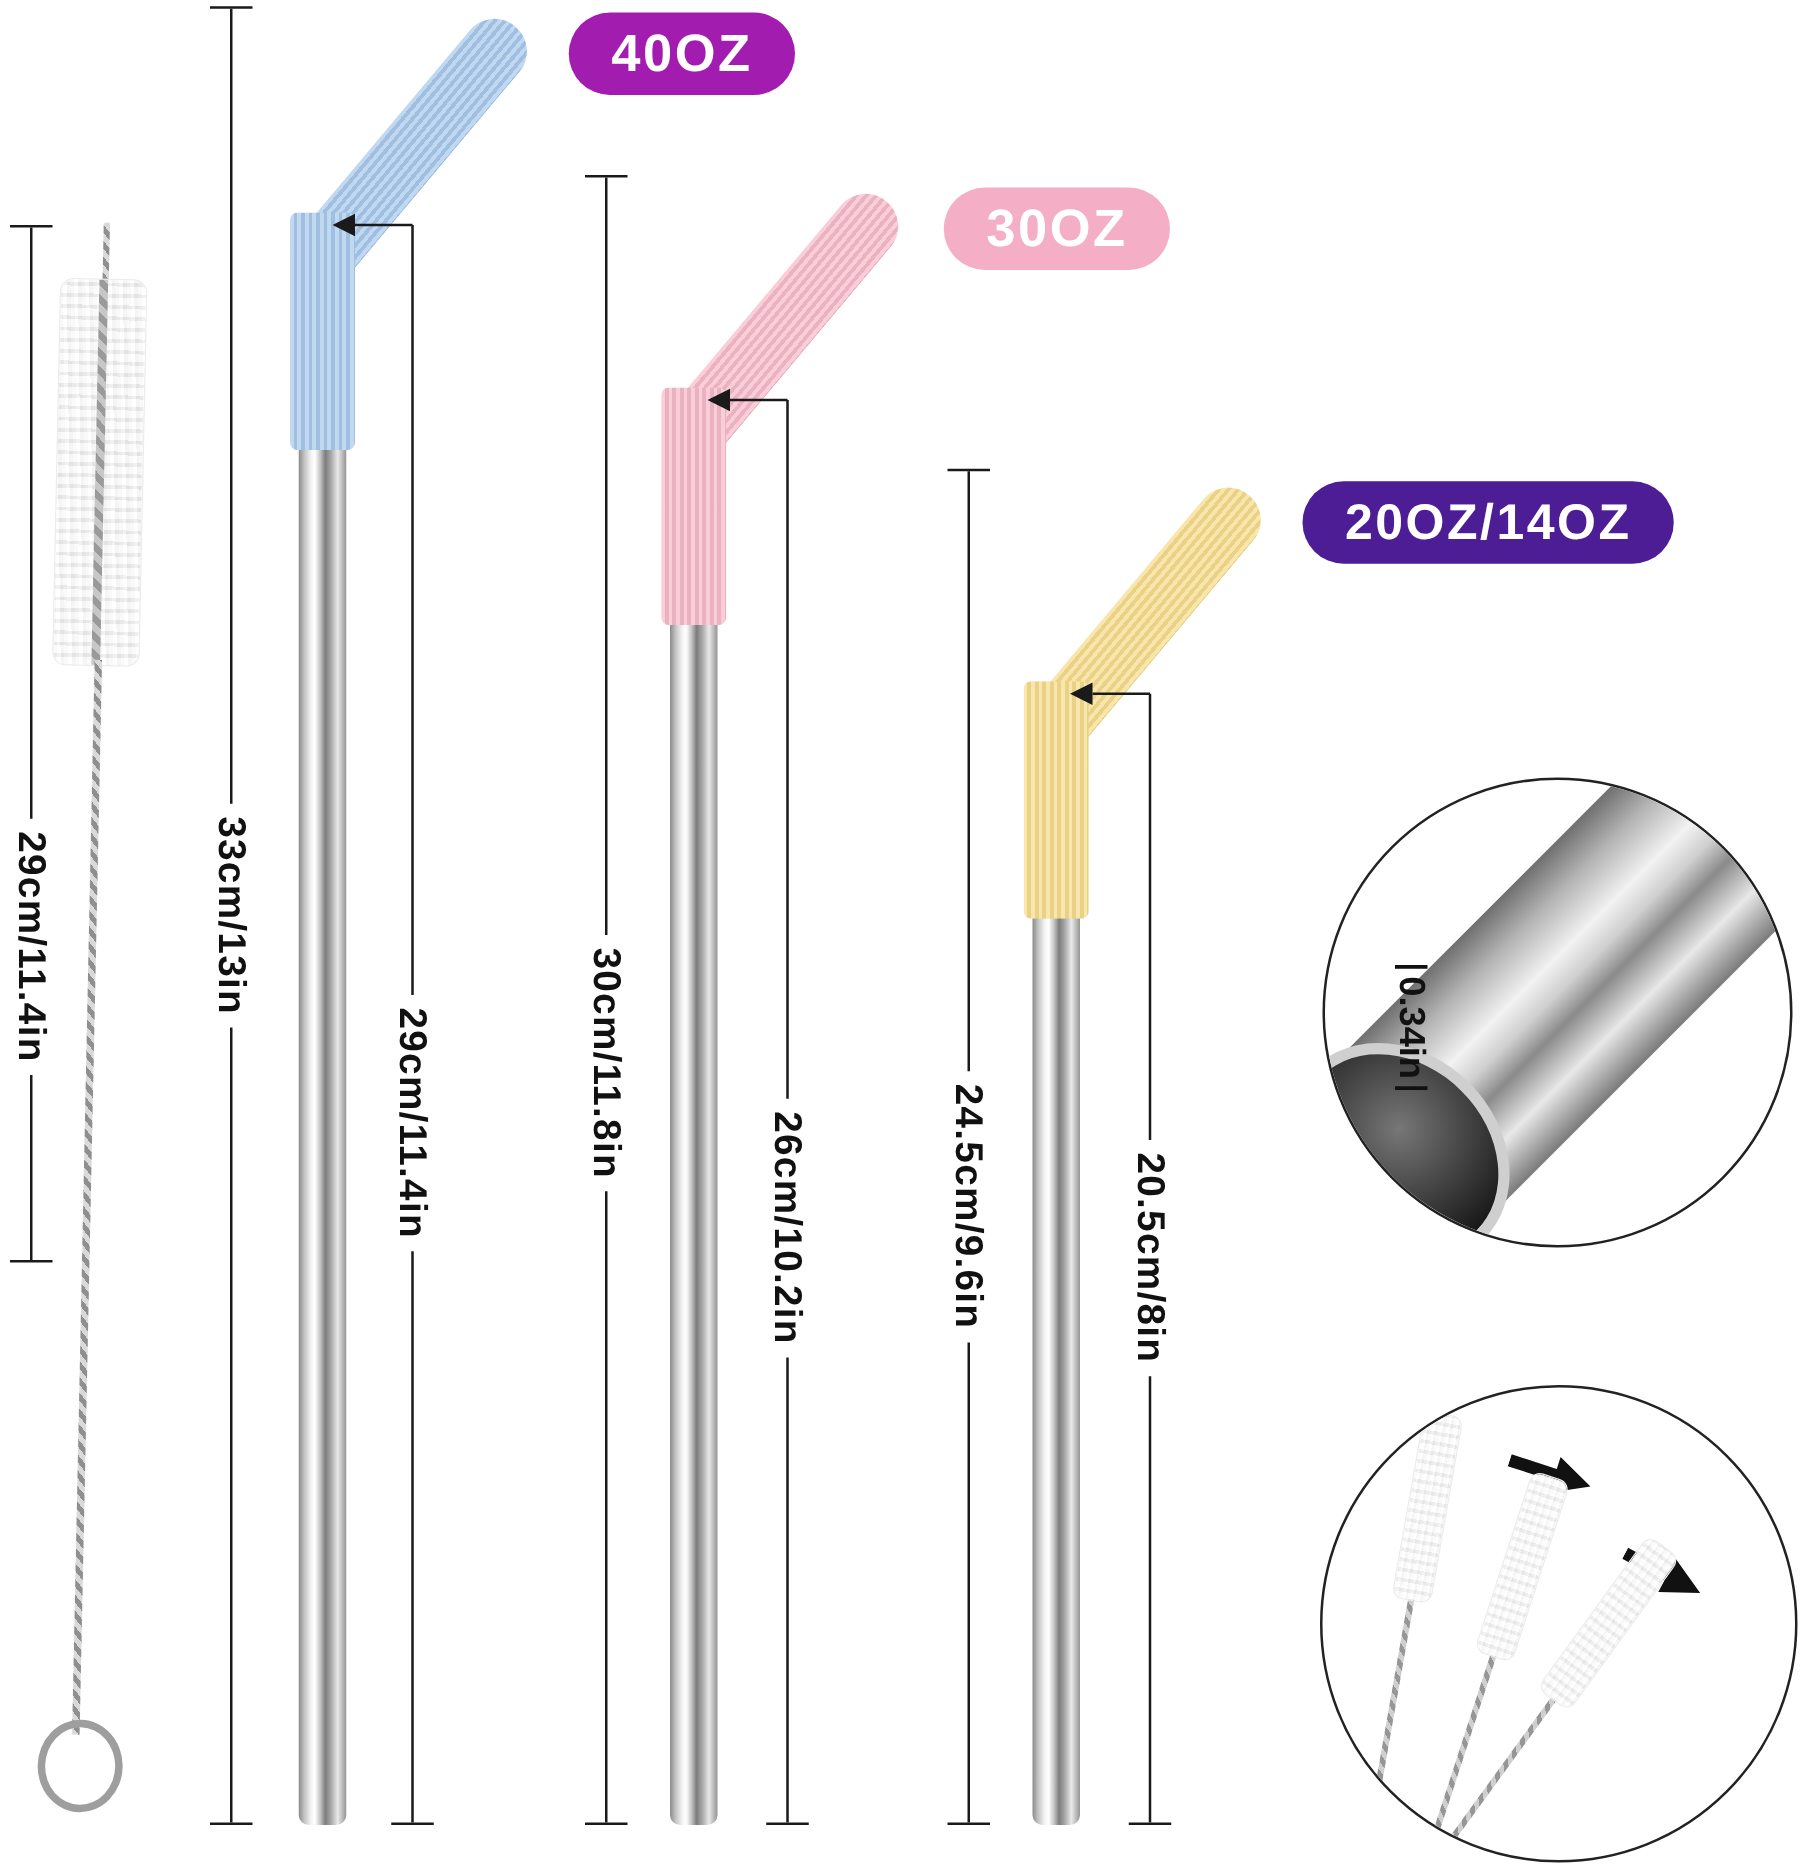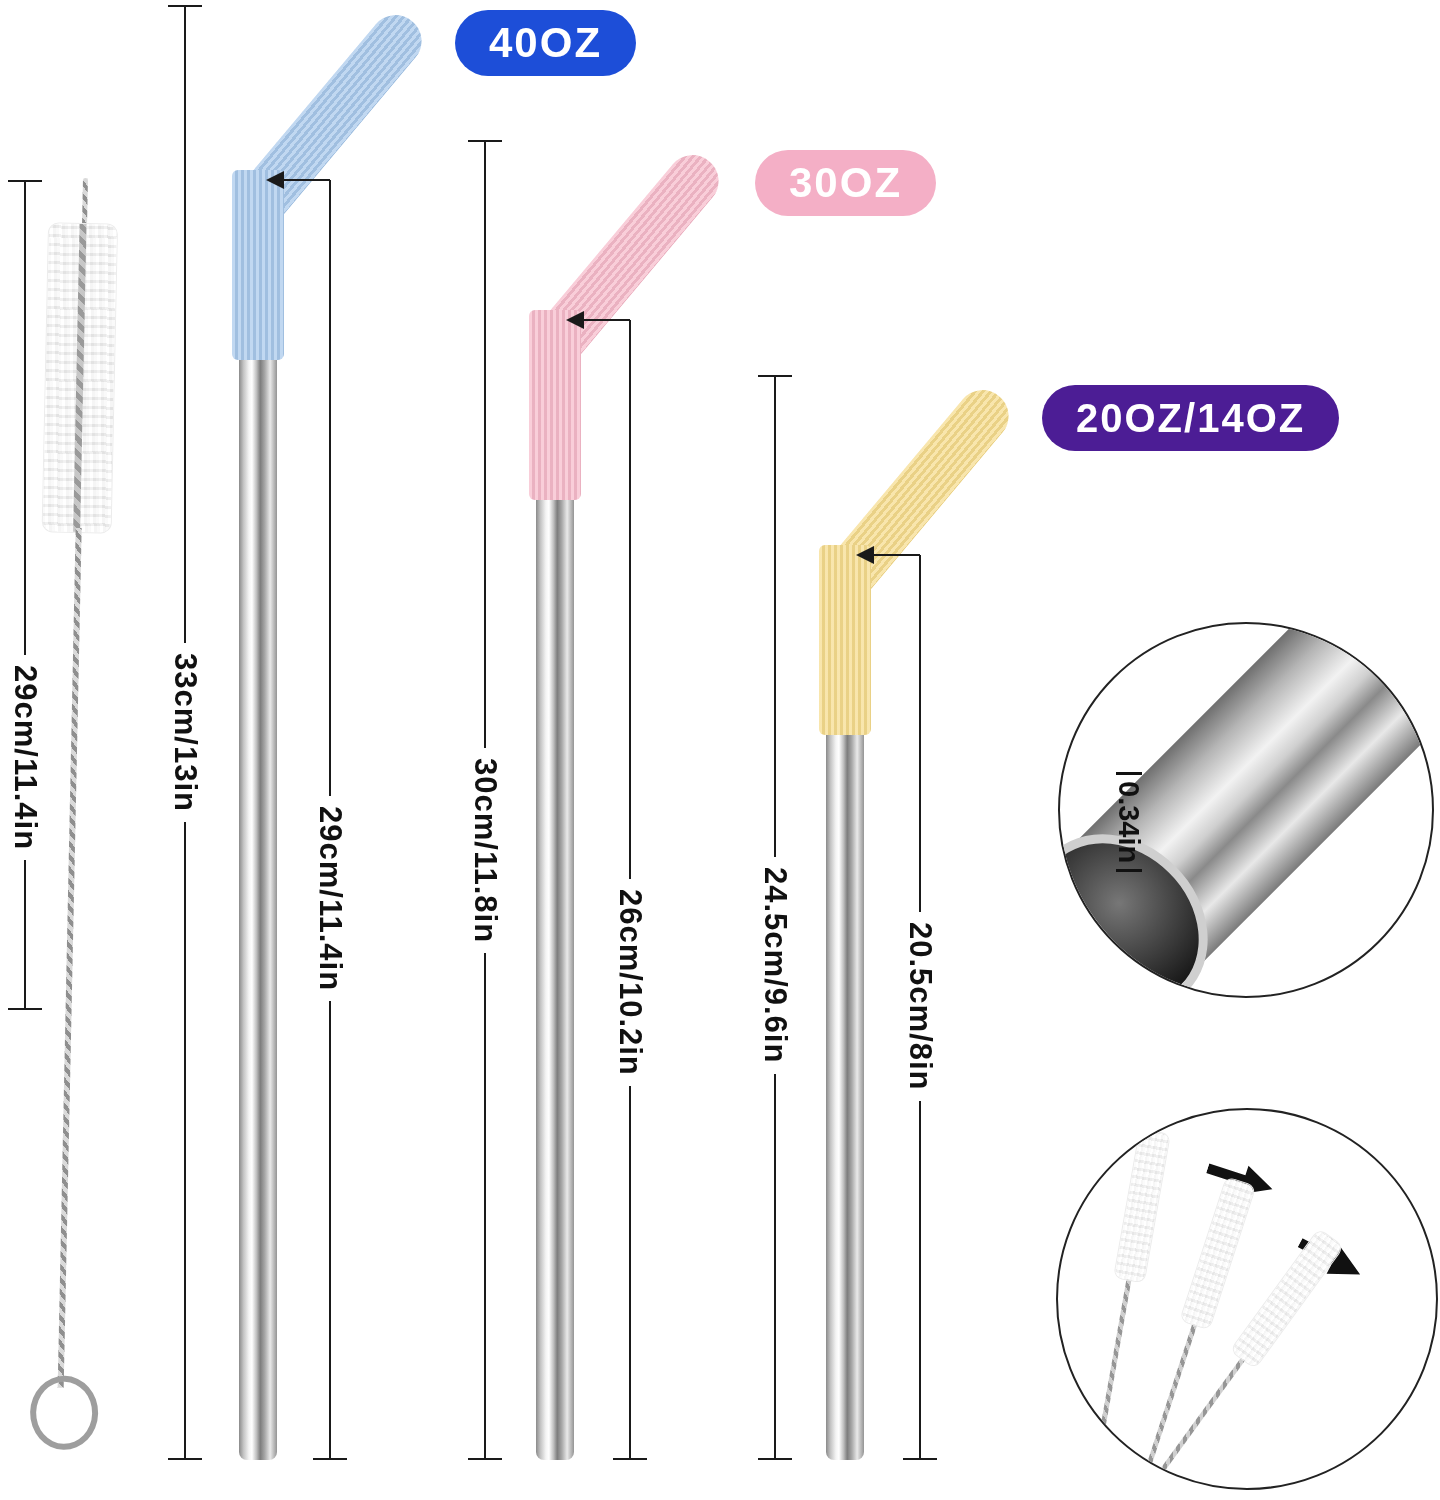--- a/index.html
+++ b/index.html
@@ -41,21 +41,21 @@
   .c-blue  { background-color:#a9c9ec; }
   .c-pink  { background-color:#f7bbcb; }
   .c-yellow{ background-color:#f6dc8d; }
 
   
   .badge {
     position:absolute; height:66px; border-radius:33px; color:#ffffff;
     display:flex; align-items:center; justify-content:center;
     font-size:42px; font-weight:700; letter-spacing:2px; padding:0 34px;
   }
-  .b-blue  { background:#1d4ed8; }
+  .b-blue  { background:#a21caf; }
   .b-pink  { background:#f4afc6; }
   .b-yellow{ background:#4c1d95; font-size:40px; }
 
   
   .big-brush { position:absolute; left:40px; top:178px; width:90px; height:1282px; transform:rotate(1.2deg); transform-origin:50% 0; }
   .wire-tex  { background: repeating-linear-gradient(50deg, #d9d9d9 0 4px, #8f8f8f 4px 8px); }
   .bb-tip    { position:absolute; left:43px; top:0; width:5px; height:52px; border-radius:3px; }
   .bb-bristle{
     position:absolute; left:10px; top:46px; width:68px; height:308px; border-radius:10px;
     background:

